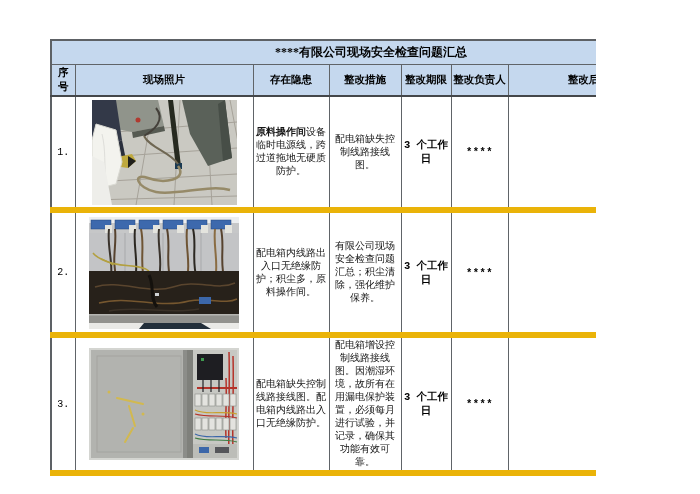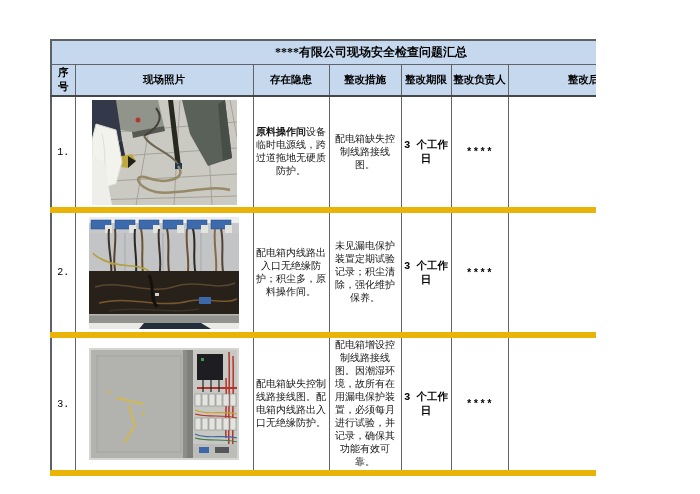--- a/index.html
+++ b/index.html
@@ -172,21 +172,21 @@
               <rect x="66" y="76" width="4" height="3" fill="#cfd2d4"></rect>
               <rect x="110" y="80" width="12" height="7" fill="#3c67a9"></rect>
               <rect x="0" y="98" width="150" height="8" fill="#92928e"></rect>
               <rect x="0" y="97" width="150" height="1.5" fill="#b5b5b1"></rect>
               <rect x="0" y="106" width="150" height="6" fill="#e9e9e6"></rect>
               <polygon points="55,106 112,106 122,112 50,112" fill="#232f3a"></polygon>
             </svg>
           </span>
         </td>
         <td class="text-cell"><span class="b"></span><span>配电箱内线路出入口无绝缘防护；积尘多，原料操作间。</span></td>
-        <td class="text-cell"><span>未见漏电保护装置定期试验记录；积尘清除，强化维护保养。</span></td>
+        <td class="text-cell"><span>有限公司现场安全检查问题汇总；积尘清除，强化维护保养。</span></td>
         <td class="deadline-cell">3 个工作日</td>
         <td class="owner-cell">****</td>
         <td class="after-cell"></td>
       </tr>
 
       <tr class="body-row r3">
         <td class="no-cell">3.</td>
         <td class="photo-cell">
           <span class="photo">
             <svg width="150" height="112" viewBox="0 0 150 112">

